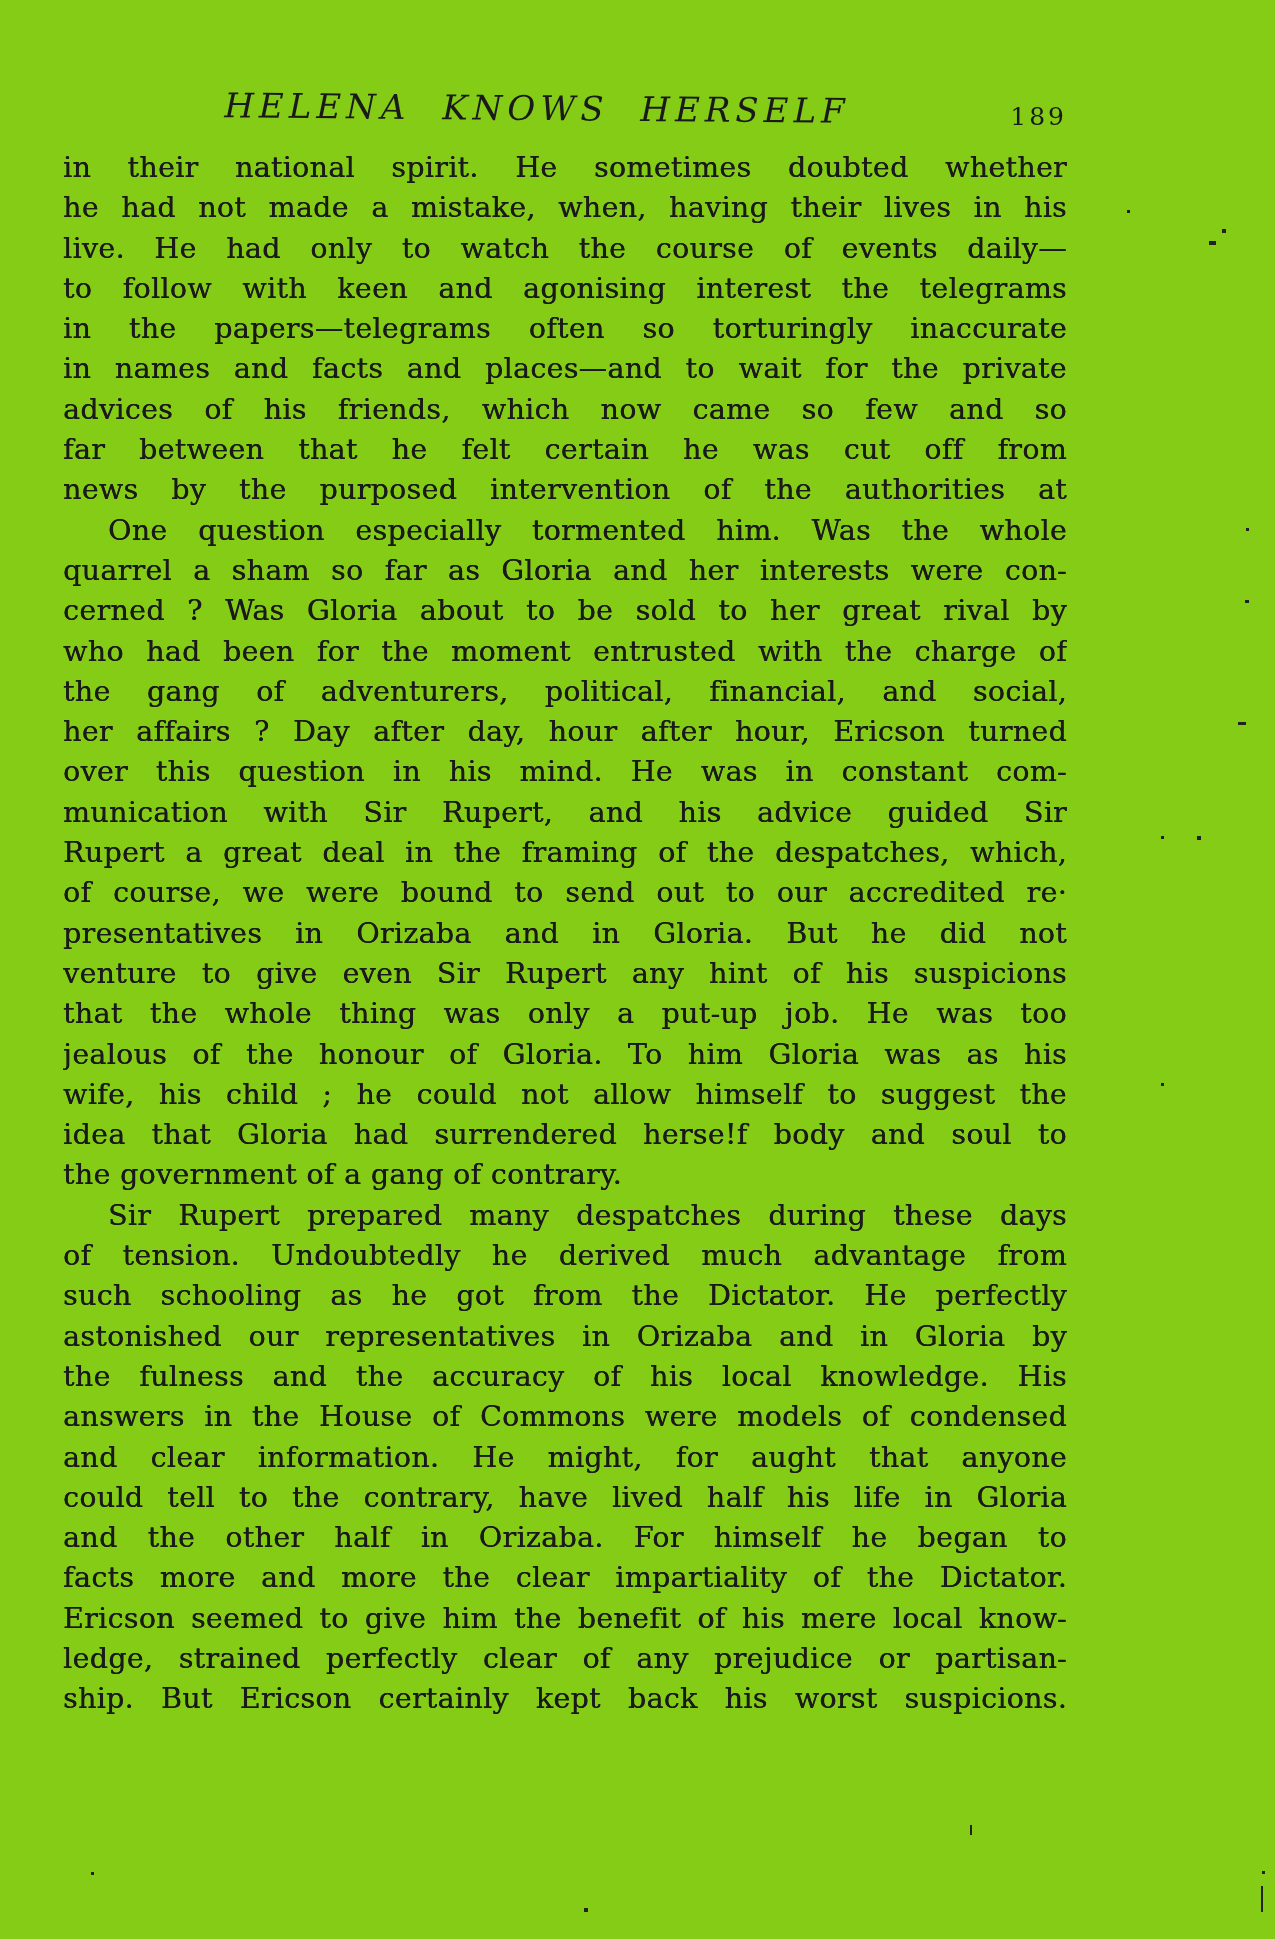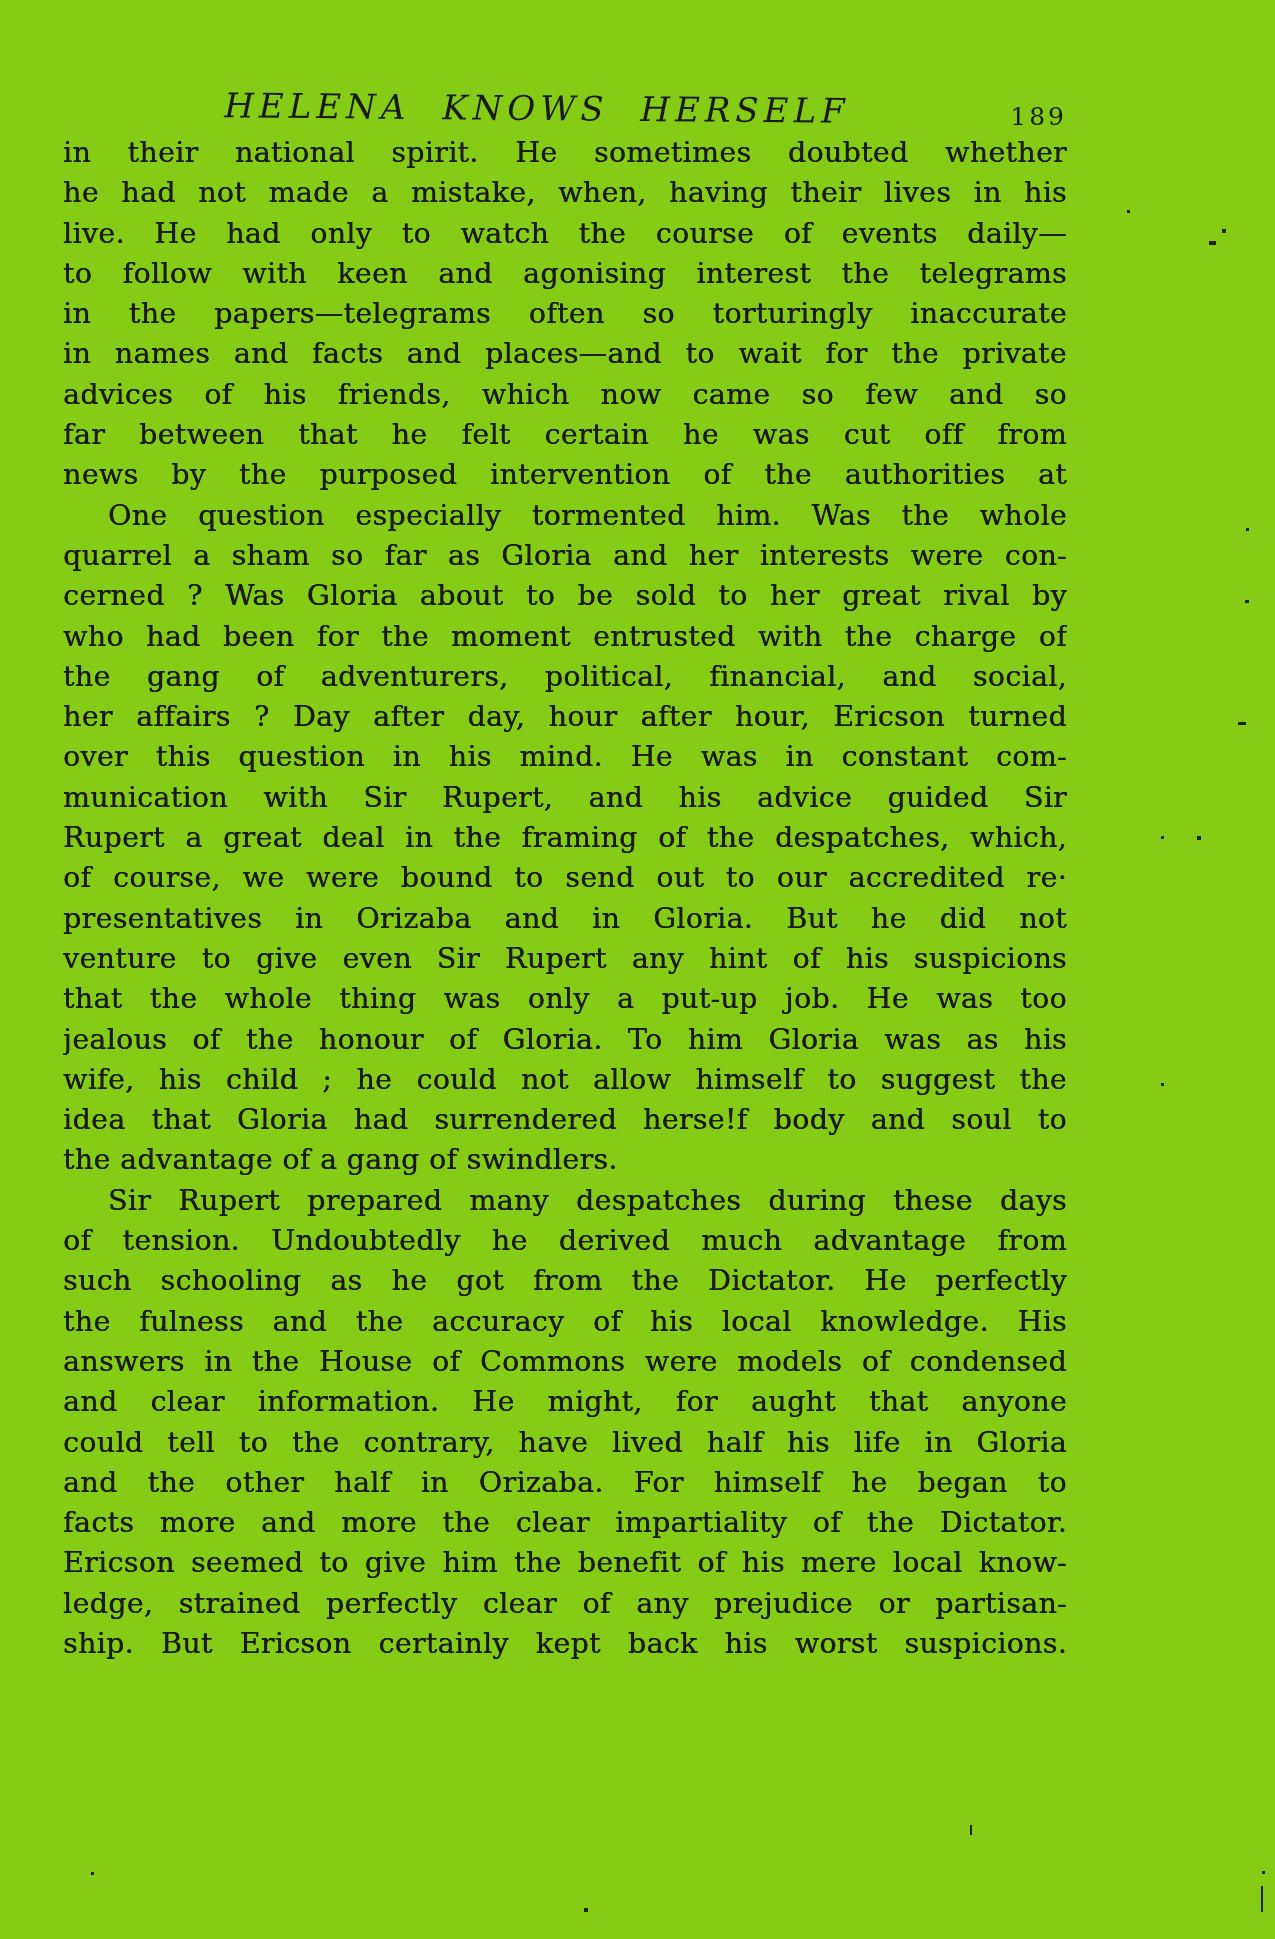--- a/index.html
+++ b/index.html
@@ -38,21 +38,21 @@
   }
   .head-page-num {
     position: absolute;
     right: 0;
     top: 14px;
     font-size: 25px;
     letter-spacing: 3px;
   }
   .body-text {
     position: absolute;
-    top: 133px;
+    top: 148px;
     left: 63px;
     width: 1004px;
     font-size: 28.5px;
     letter-spacing: 0.3px;
     text-shadow: 0.3px 0 0 currentColor;
   }
   .line {
     height: 40.3px;
     line-height: 40.3px;
     text-align: justify;
@@ -98,24 +98,25 @@
       <div class="line">over this question in his mind.  He was in constant com-</div>
       <div class="line">munication with Sir Rupert, and his advice guided Sir</div>
       <div class="line">Rupert a great deal in the framing of the despatches, which,</div>
       <div class="line">of course, we were bound to send out to our accredited re·</div>
       <div class="line">presentatives in Orizaba and in Gloria.  But he did not</div>
       <div class="line">venture to give even Sir Rupert any hint of his suspicions</div>
       <div class="line">that the whole thing was only a put-up job.  He was too</div>
       <div class="line">jealous of the honour of Gloria.  To him Gloria was as his</div>
       <div class="line">wife, his child ; he could not allow himself to suggest the</div>
       <div class="line">idea that Gloria had surrendered herse!f body and soul to</div>
-      <div class="line short-end">the advantage of a gang of swindlers.</div>
+      <div class="line short-end">the government of a gang of contrary.</div>
       <div class="line indent">Sir Rupert prepared many despatches during these days</div>
       <div class="line">of tension.  Undoubtedly he derived much advantage from</div>
       <div class="line">such schooling as he got from the Dictator.  He perfectly</div>
+      <div class="line">astonished our representatives in Orizaba and in Gloria by</div>
       <div class="line">the fulness and the accuracy of his local knowledge.  His</div>
       <div class="line">answers in the House of Commons were models of condensed</div>
       <div class="line">and clear information.  He might, for aught that anyone</div>
       <div class="line">could tell to the contrary, have lived half his life in  Gloria</div>
       <div class="line">and the other half in Orizaba.  For himself he began to</div>
       <div class="line">facts more and more the clear impartiality of the Dictator.</div>
       <div class="line">Ericson seemed to give him the benefit of his mere local know-</div>
       <div class="line">ledge, strained perfectly clear of any prejudice or partisan-</div>
       <div class="line">ship.  But Ericson certainly kept back his worst suspicions.</div>
     </main>

